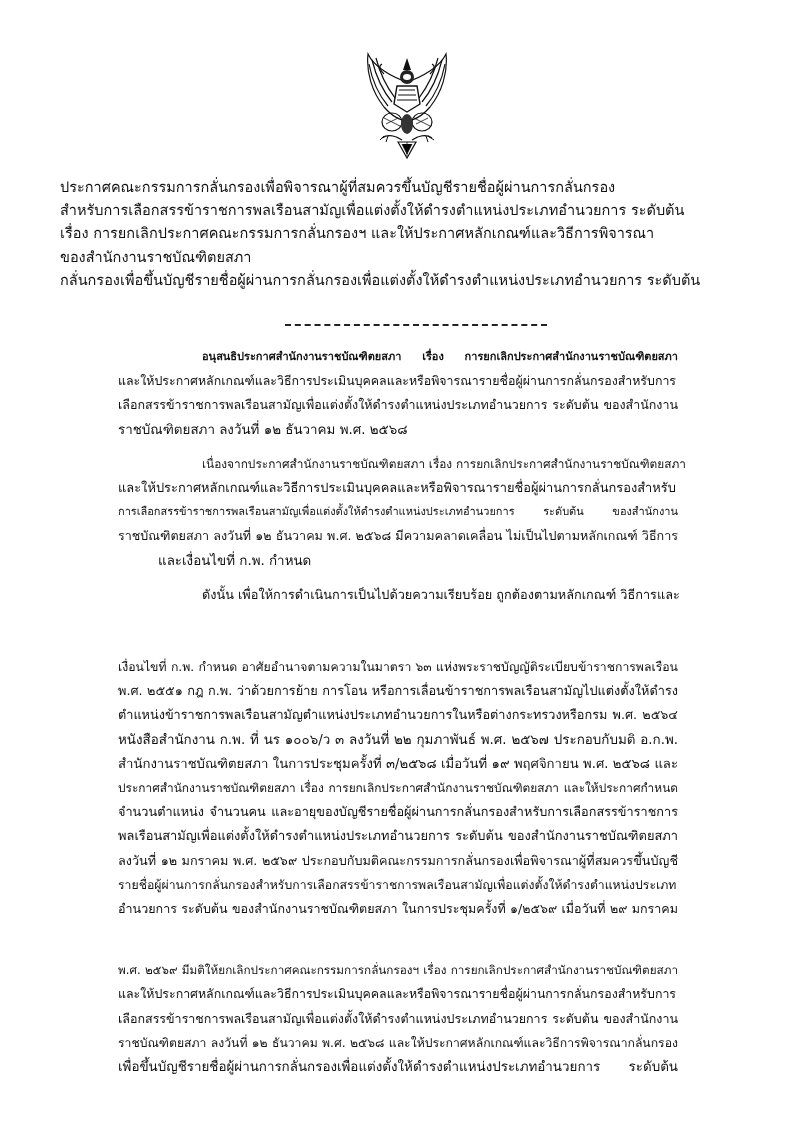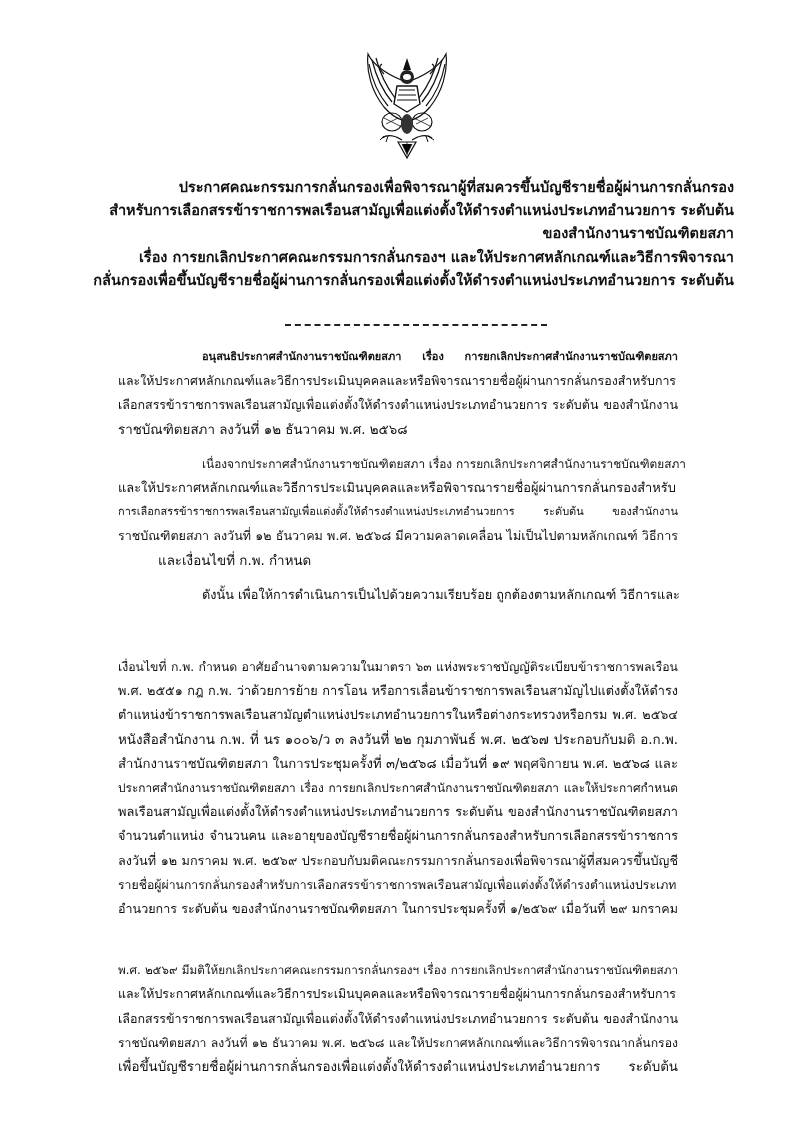--- a/index.html
+++ b/index.html
@@ -1,20 +1,20 @@
 <!DOCTYPE html>
 <html><head>
 <meta charset="utf-8">
 <style>
   html, body { margin: 0; padding: 0; background: #ffffff; }
   body { width: 794px; height: 1123px; position: relative; overflow: hidden;
          font-family: "DejaVu Sans", "Liberation Sans", sans-serif; color: #111; }
   .emblem { position: absolute; left: 362px; top: 52px; width: 90px; height: 110px; }
   .title { position: absolute; left: 60px; width: 674px; top: 176px;
-           text-align: right; font-weight: bold; font-size: 14.5px; line-height: 23.2px; }
+           text-align: left; font-weight: normal; font-size: 14.5px; line-height: 23.2px; }
   .title .line { display: block; white-space: nowrap; }
   .separator { position: absolute; left: 285px; top: 324px; width: 262px; height: 0;
                border-top: 2px dashed #222; }
   .body { position: absolute; left: 118px; width: 560px; top: 345px;
           font-size: 13.4px; line-height: 24.2px; text-align: justify; }
   .para { margin: 0 0 10px 0; text-indent: 84px; }
   .para .line { display: block; white-space: nowrap; text-align-last: justify; }
   .para .line.last { text-align-last: left; }
   .para .line:first-child { text-indent: 84px; }
   .para { text-indent: 0; }
@@ -54,22 +54,22 @@
     <path d="M18 88 L22 84 M24 90 L26 84 M66 84 L72 88 M64 84 L66 90" stroke="#111" stroke-width="1"></path>
 
     <path d="M36 90 L45 106 L54 90 Z" fill="none" stroke="#111" stroke-width="1.2"></path>
     <path d="M40 92 L45 102 L50 92 M45 90 L45 104" stroke="#111" stroke-width="0.8"></path>
   </svg>
 </div>
 
 <div class="title">
   <span class="line" style="display: block;">ประกาศคณะกรรมการกลั่นกรองเพื่อพิจารณาผู้ที่สมควรขึ้นบัญชีรายชื่อผู้ผ่านการกลั่นกรอง</span>
   <span class="line" style="display: block;">สำหรับการเลือกสรรข้าราชการพลเรือนสามัญเพื่อแต่งตั้งให้ดำรงตำแหน่งประเภทอำนวยการ ระดับต้น</span>
+  <span class="line" style="display: block;">เรื่อง  การยกเลิกประกาศคณะกรรมการกลั่นกรองฯ และให้ประกาศหลักเกณฑ์และวิธีการพิจารณา</span>
   <span class="line" style="display: block;">ของสำนักงานราชบัณฑิตยสภา</span>
-  <span class="line" style="display: block;">เรื่อง  การยกเลิกประกาศคณะกรรมการกลั่นกรองฯ และให้ประกาศหลักเกณฑ์และวิธีการพิจารณา</span>
   <span class="line" style="display: block;">กลั่นกรองเพื่อขึ้นบัญชีรายชื่อผู้ผ่านการกลั่นกรองเพื่อแต่งตั้งให้ดำรงตำแหน่งประเภทอำนวยการ ระดับต้น</span>
 </div>
 
 <div class="separator"></div>
 
 <div class="body">
   <div class="para">
     <span class="line" style="display: block; font-size: 11px; font-weight: bold;">อนุสนธิประกาศสำนักงานราชบัณฑิตยสภา เรื่อง การยกเลิกประกาศสำนักงานราชบัณฑิตยสภา</span>
     <span class="line" style="display: block; font-size: 12.4px;">และให้ประกาศหลักเกณฑ์และวิธีการประเมินบุคคลและหรือพิจารณารายชื่อผู้ผ่านการกลั่นกรองสำหรับการ</span>
     <span class="line" style="display: block; font-size: 12.5037px;">เลือกสรรข้าราชการพลเรือนสามัญเพื่อแต่งตั้งให้ดำรงตำแหน่งประเภทอำนวยการ ระดับต้น ของสำนักงาน</span>
@@ -83,22 +83,22 @@
     <span class="line last" style="display: block; margin-left: 40px;">และเงื่อนไขที่ ก.พ. กำหนด</span>
   </div>
   <div class="para">
     <span class="line" style="display: block; font-size: 12.7597px;">ดังนั้น เพื่อให้การดำเนินการเป็นไปด้วยความเรียบร้อย ถูกต้องตามหลักเกณฑ์ วิธีการและ</span>
     <span class="line" style="display: block; font-size: 12.2778px; margin-top: 48px;">เงื่อนไขที่ ก.พ. กำหนด อาศัยอำนาจตามความในมาตรา ๖๓ แห่งพระราชบัญญัติระเบียบข้าราชการพลเรือน</span>
     <span class="line" style="display: block; font-size: 12.7597px;">พ.ศ. ๒๕๕๑ กฎ ก.พ. ว่าด้วยการย้าย การโอน หรือการเลื่อนข้าราชการพลเรือนสามัญไปแต่งตั้งให้ดำรง</span>
     <span class="line" style="display: block; font-size: 12.738px;">ตำแหน่งข้าราชการพลเรือนสามัญตำแหน่งประเภทอำนวยการในหรือต่างกระทรวงหรือกรม พ.ศ. ๒๕๖๔</span>
     <span class="line" style="display: block;">หนังสือสำนักงาน ก.พ. ที่ นร ๑๐๐๖/ว ๓ ลงวันที่ ๒๒ กุมภาพันธ์ พ.ศ. ๒๕๖๗ ประกอบกับมติ อ.ก.พ.</span>
     <span class="line" style="display: block; font-size: 13.1641px;">สำนักงานราชบัณฑิตยสภา ในการประชุมครั้งที่ ๓/๒๕๖๘ เมื่อวันที่ ๑๙ พฤศจิกายน พ.ศ. ๒๕๖๘ และ</span>
     <span class="line" style="display: block; font-size: 11.9064px;">ประกาศสำนักงานราชบัณฑิตยสภา เรื่อง การยกเลิกประกาศสำนักงานราชบัณฑิตยสภา และให้ประกาศกำหนด</span>
+    <span class="line" style="display: block; font-size: 12.738px;">จำนวนตำแหน่ง จำนวนคน และอายุของบัญชีรายชื่อผู้ผ่านการกลั่นกรองสำหรับการเลือกสรรข้าราชการ</span>
     <span class="line" style="display: block; font-size: 12.8917px;">พลเรือนสามัญเพื่อแต่งตั้งให้ดำรงตำแหน่งประเภทอำนวยการ ระดับต้น ของสำนักงานราชบัณฑิตยสภา</span>
-    <span class="line" style="display: block; font-size: 12.738px;">จำนวนตำแหน่ง จำนวนคน และอายุของบัญชีรายชื่อผู้ผ่านการกลั่นกรองสำหรับการเลือกสรรข้าราชการ</span>
     <span class="line" style="display: block; font-size: 12.6947px;">ลงวันที่ ๑๒ มกราคม พ.ศ. ๒๕๖๙ ประกอบกับมติคณะกรรมการกลั่นกรองเพื่อพิจารณาผู้ที่สมควรขึ้นบัญชี</span>
     <span class="line" style="display: block; font-size: 12.2577px;">รายชื่อผู้ผ่านการกลั่นกรองสำหรับการเลือกสรรข้าราชการพลเรือนสามัญเพื่อแต่งตั้งให้ดำรงตำแหน่งประเภท</span>
     <span class="line" style="display: block; font-size: 12.5667px;">อำนวยการ ระดับต้น ของสำนักงานราชบัณฑิตยสภา ในการประชุมครั้งที่ ๑/๒๕๖๙ เมื่อวันที่ ๒๙ มกราคม</span>
     <span class="line" style="display: block; font-size: 11.7381px; margin-top: 37px;">พ.ศ. ๒๕๖๙ มีมติให้ยกเลิกประกาศคณะกรรมการกลั่นกรองฯ เรื่อง การยกเลิกประกาศสำนักงานราชบัณฑิตยสภา</span>
     <span class="line" style="display: block; font-size: 12.4px;">และให้ประกาศหลักเกณฑ์และวิธีการประเมินบุคคลและหรือพิจารณารายชื่อผู้ผ่านการกลั่นกรองสำหรับการ</span>
     <span class="line" style="display: block; font-size: 12.5037px;">เลือกสรรข้าราชการพลเรือนสามัญเพื่อแต่งตั้งให้ดำรงตำแหน่งประเภทอำนวยการ ระดับต้น ของสำนักงาน</span>
     <span class="line" style="display: block; font-size: 12.2376px;">ราชบัณฑิตยสภา ลงวันที่ ๑๒ ธันวาคม พ.ศ. ๒๕๖๘ และให้ประกาศหลักเกณฑ์และวิธีการพิจารณากลั่นกรอง</span>
     <span class="line" style="display: block;">เพื่อขึ้นบัญชีรายชื่อผู้ผ่านการกลั่นกรองเพื่อแต่งตั้งให้ดำรงตำแหน่งประเภทอำนวยการ ระดับต้น</span>
   </div>
 </div>

